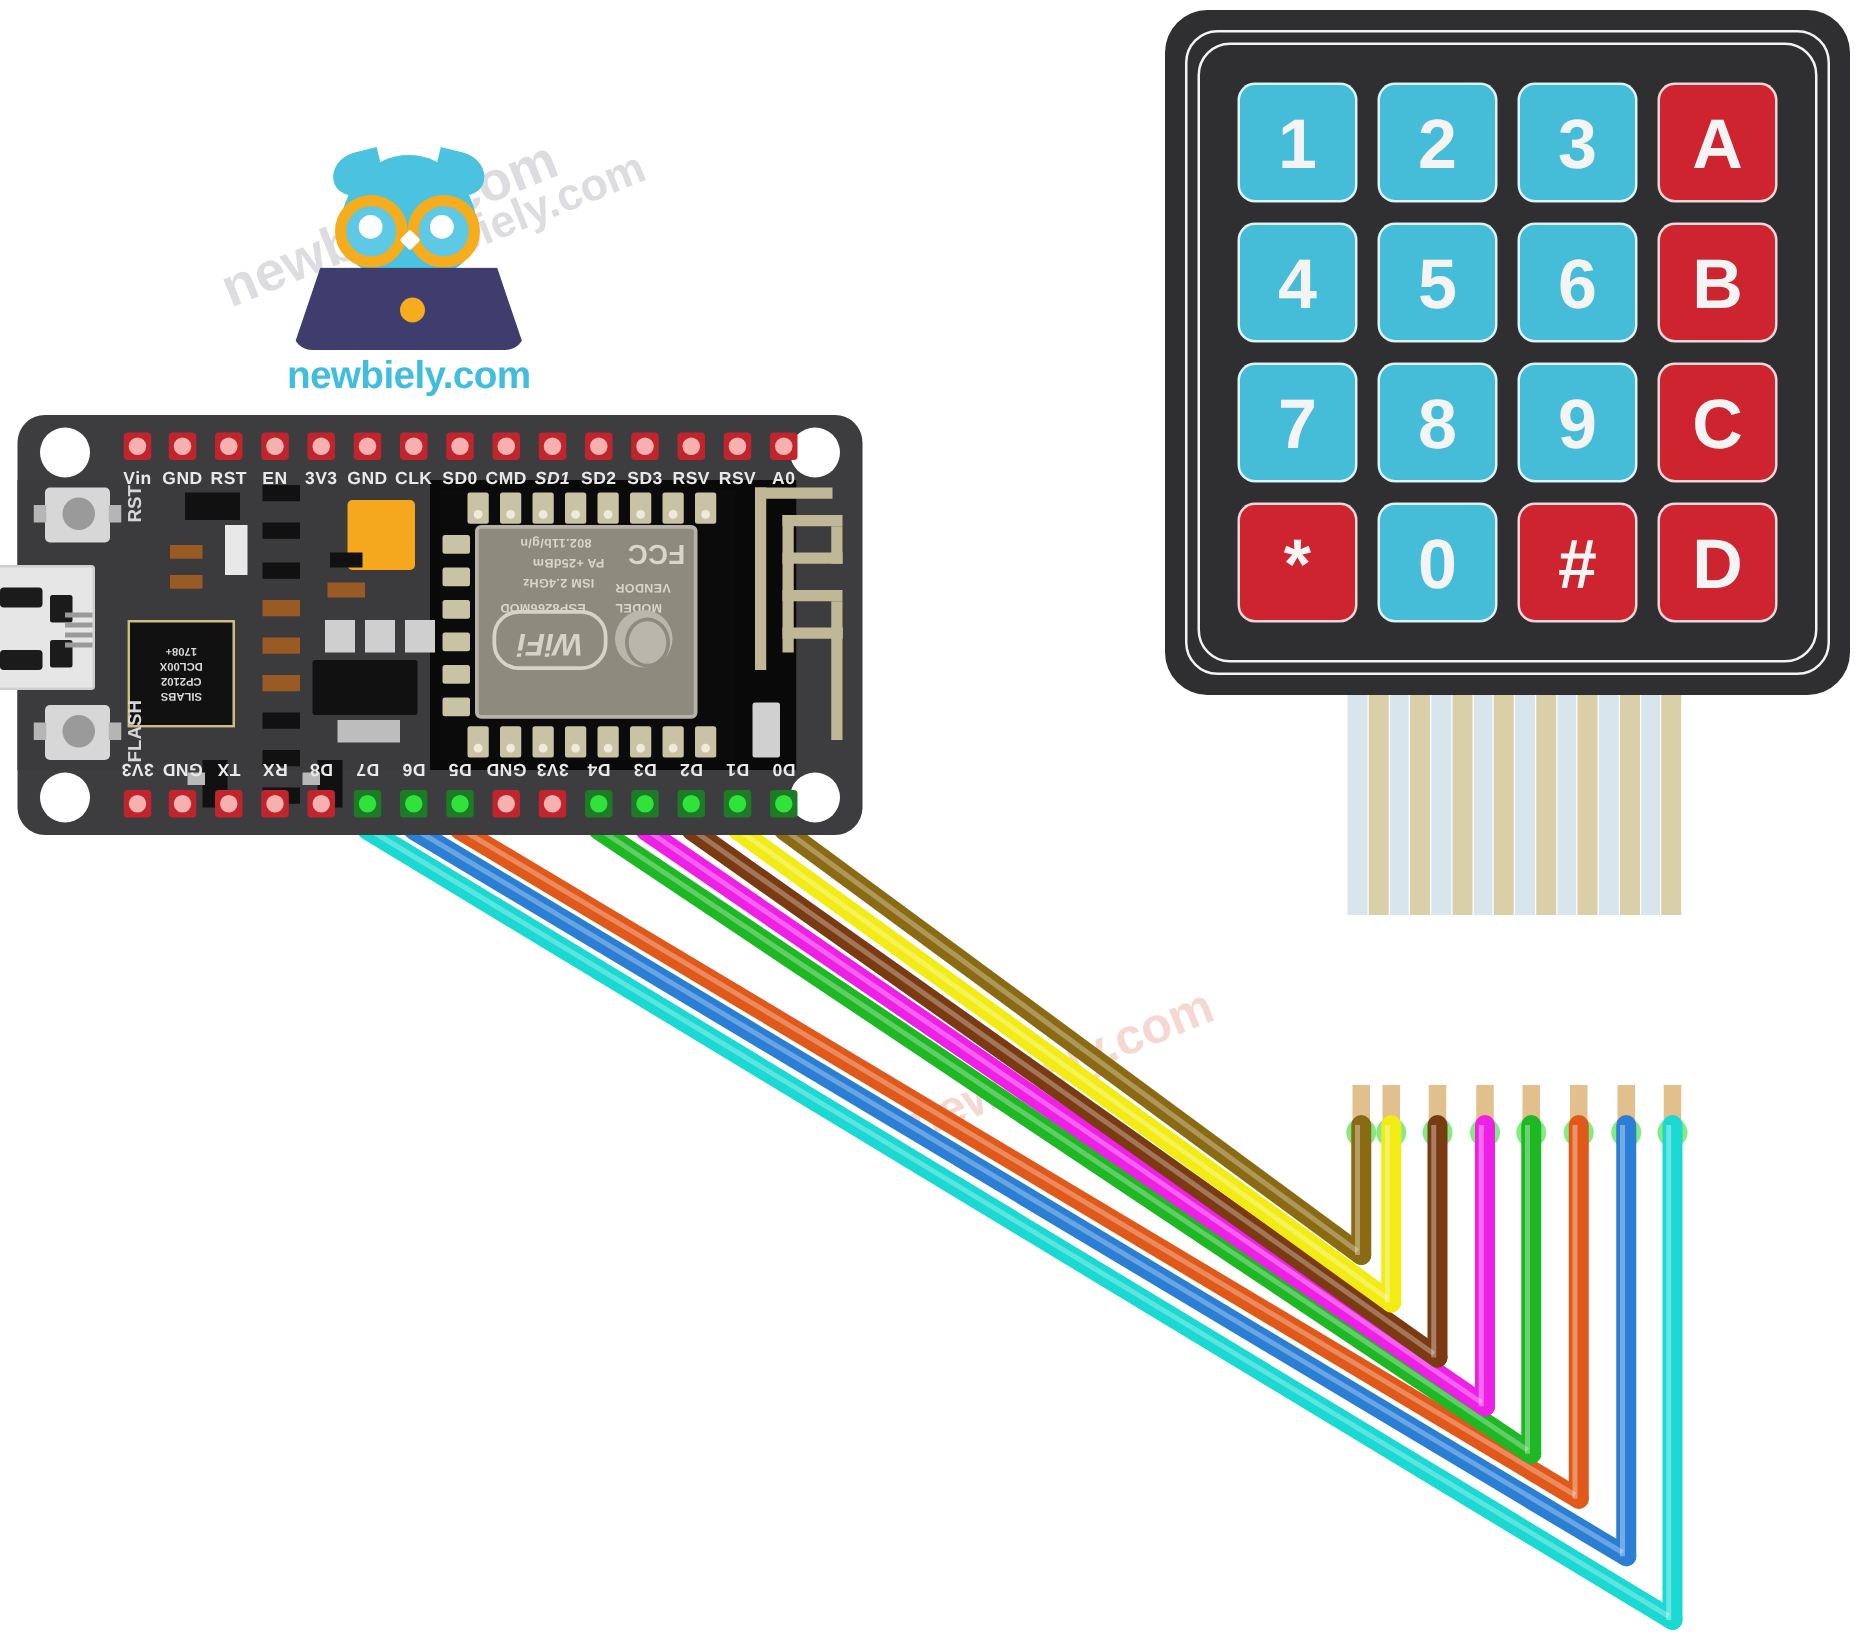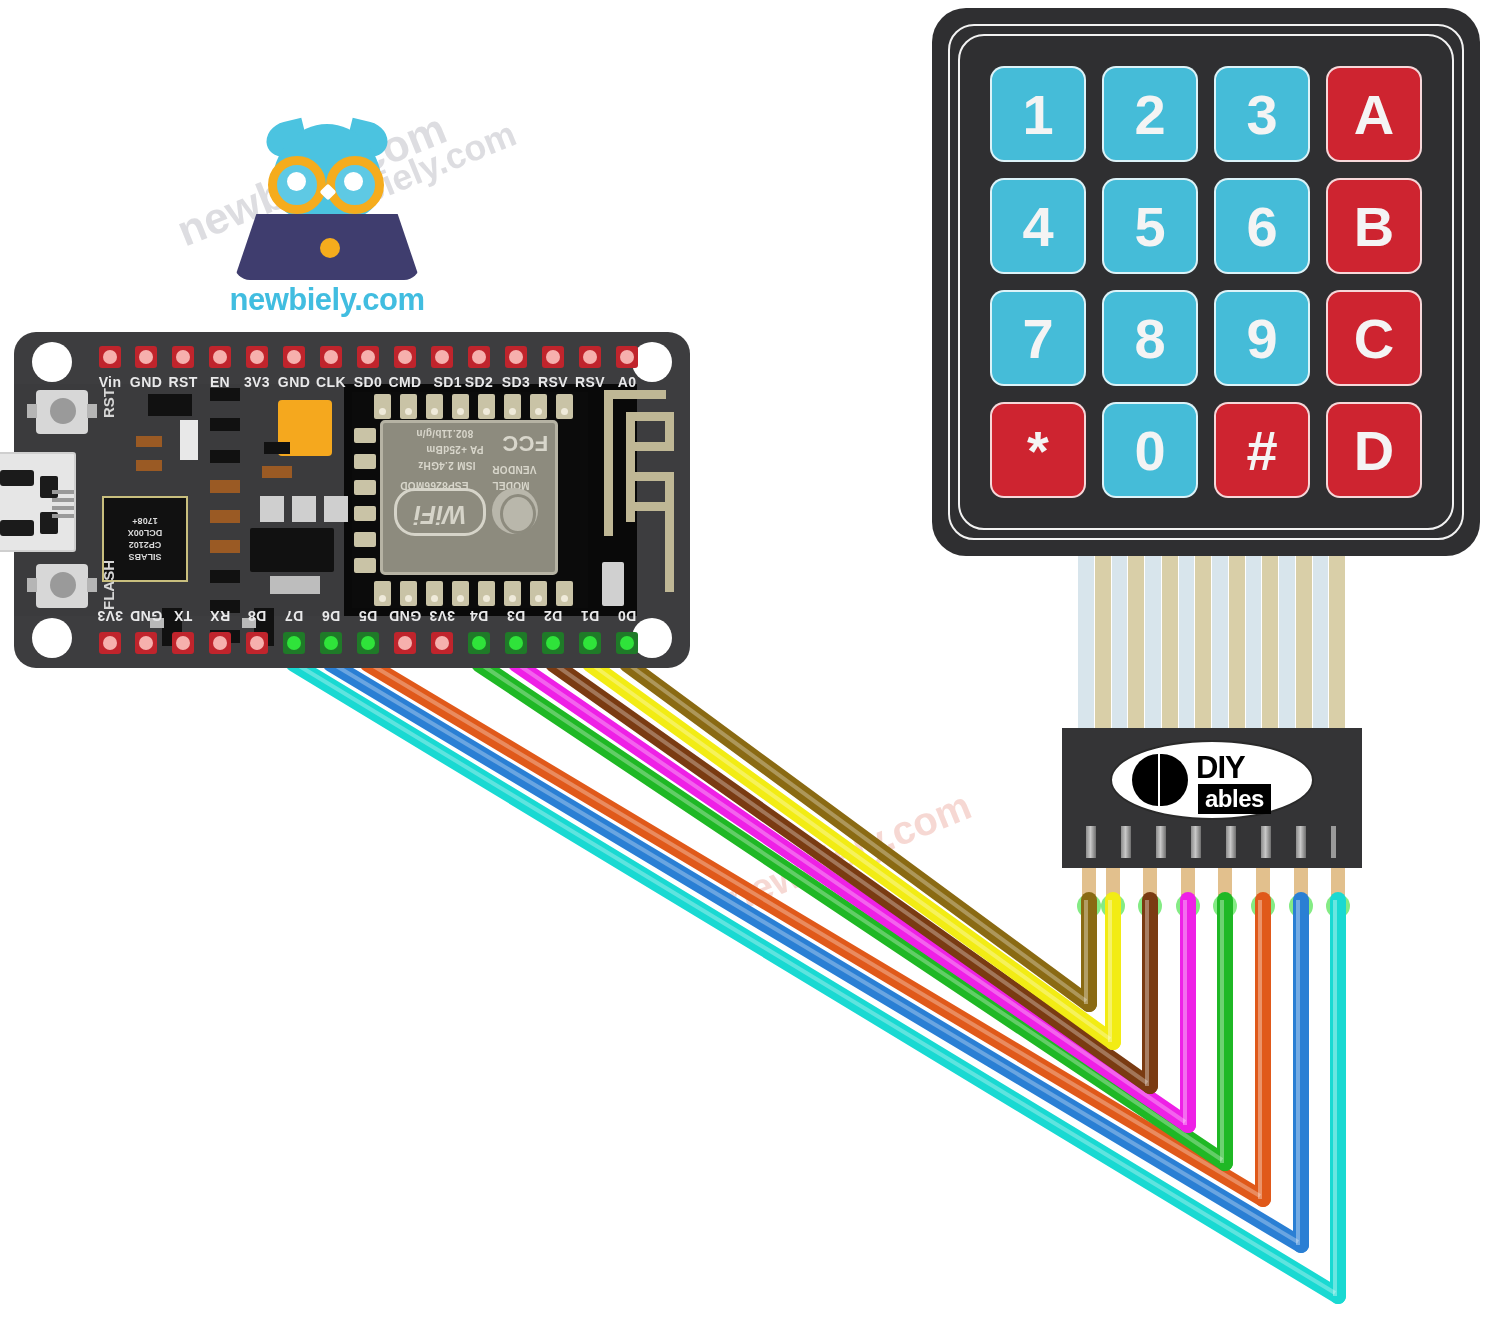--- a/index.html
+++ b/index.html
@@ -300,21 +300,21 @@
           <i></i>
         </div>
         <div class="pinlbl" style="left: 334px; width: 40px; text-align: center; top: 42px;">SD0</div>
         <div class="pinpad" style="left: 380px; top: 14px;">
           <i></i>
         </div>
         <div class="pinlbl" style="left: 371px; width: 40px; text-align: center; top: 42px;">CMD</div>
         <div class="pinpad" style="left: 417px; top: 14px;">
           <i></i>
         </div>
-        <div class="pinlbl" style="left: 408px; width: 40px; text-align: right; top: 42px;">SD1</div>
+        <div class="pinlbl" style="left: 408px; width: 40px; text-align: center; top: 42px; font-style: italic;">SD1</div>
         <div class="pinpad" style="left: 454px; top: 14px;">
           <i></i>
         </div>
         <div class="pinlbl" style="left: 445px; width: 40px; text-align: center; top: 42px;">SD2</div>
         <div class="pinpad" style="left: 491px; top: 14px;">
           <i></i>
         </div>
         <div class="pinlbl" style="left: 482px; width: 40px; text-align: center; top: 42px;">SD3</div>
         <div class="pinpad" style="left: 528px; top: 14px;">
           <i></i>
@@ -494,34 +494,14 @@
       <i style="left: 134px; width: 15.75px; background: rgb(216, 229, 236);"></i>
       <i style="left: 150.75px; width: 15.75px; background: rgb(217, 207, 168);"></i>
       <i style="left: 167.5px; width: 15.75px; background: rgb(216, 229, 236);"></i>
       <i style="left: 184.25px; width: 15.75px; background: rgb(217, 207, 168);"></i>
       <i style="left: 201px; width: 15.75px; background: rgb(216, 229, 236);"></i>
       <i style="left: 217.75px; width: 15.75px; background: rgb(217, 207, 168);"></i>
       <i style="left: 234.5px; width: 15.75px; background: rgb(216, 229, 236);"></i>
       <i style="left: 251.25px; width: 15.75px; background: rgb(217, 207, 168);"></i>
     </div>
 
-  <div id="hdr">
-    <div class="oval">
-      <div class="dmark">
-        <div class="half"></div>
-          <div class="full"></div>
-      </div>
-      <div class="dlbl">DIY</div>
-      <div class="ablbl">ables</div>
-    </div>
-    <div id="hdr-pins">
-        <div class="pin" style="left: 24px;"></div>
-        <div class="pin" style="left: 59px;"></div>
-        <div class="pin" style="left: 94px;"></div>
-        <div class="pin" style="left: 129px;"></div>
-        <div class="pin" style="left: 164px;"></div>
-        <div class="pin" style="left: 199px;"></div>
-        <div class="pin" style="left: 234px;"></div>
-        <div class="pin thin" style="left: 269px;"></div>
-      </div>
-  </div>
 
 </div>
 
 </body></html>

